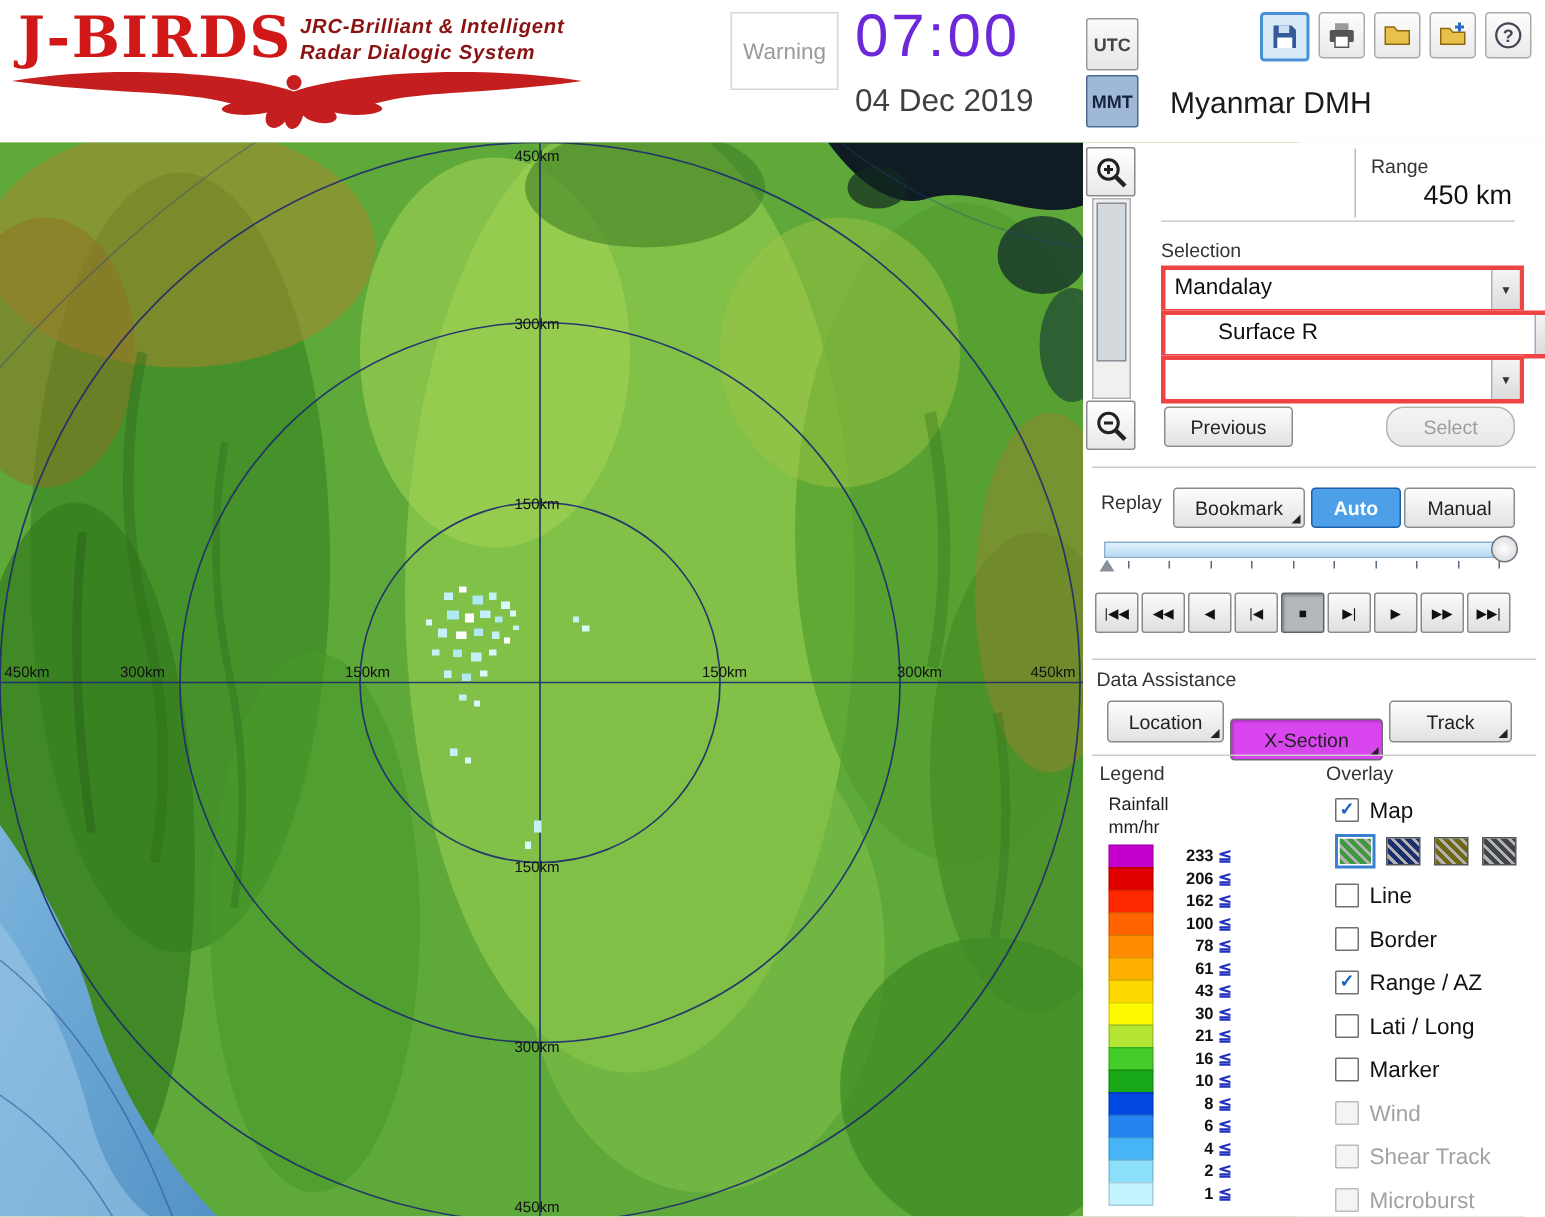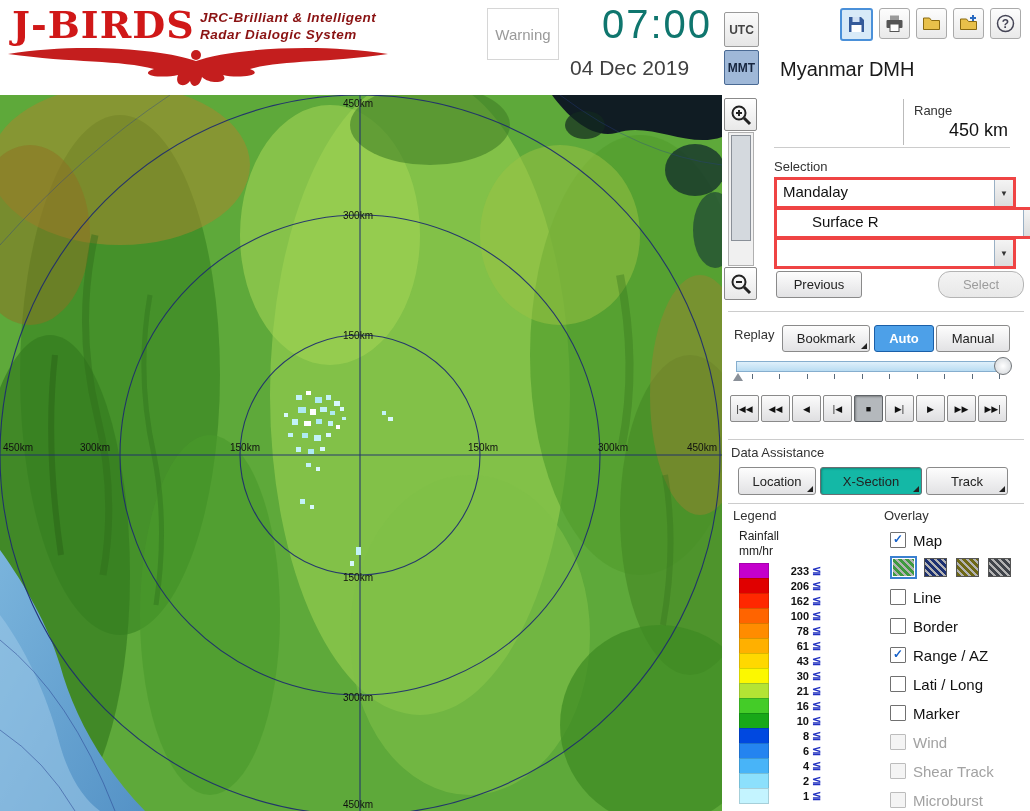--- a/index.html
+++ b/index.html
@@ -7,21 +7,21 @@
        font-family:"Liberation Sans",sans-serif;color:#222;}
   
   .header{position:absolute;left:0;top:0;width:1030px;height:95px;background:#fff;border-bottom:1px solid #ececec;}
   .logo-title{position:absolute;left:12px;top:2px;font-family:"DejaVu Serif",serif;font-weight:bold;
               font-size:38px;color:#d01818;letter-spacing:1px;}
   .tagline{position:absolute;left:200px;font-size:13.5px;font-weight:bold;font-style:italic;color:#8a1212;letter-spacing:.5px;}
   .tagline1{top:10px;} .tagline2{top:27px;}
   .eagle{position:absolute;left:6px;top:42px;}
   .warning-box{position:absolute;left:487px;top:8px;width:70px;height:50px;border:1px solid #d6d6d6;background:#fff;
                display:flex;align-items:center;justify-content:center;font-size:15px;color:#9a9a9a;}
-  .clock-time{position:absolute;left:570px;top:2px;font-size:40px;color:#0f766e;letter-spacing:2px;margin-left:32px;}
+  .clock-time{position:absolute;left:570px;top:2px;font-size:40px;color:#6d28d9;letter-spacing:2px;}
   .clock-date{position:absolute;left:570px;top:56px;font-size:21px;color:#404040;}
   .tz-btn{position:absolute;left:724px;width:33px;height:33px;border:1px solid #999;border-radius:2px;
           background:linear-gradient(#fbfbfb,#e6e6e6);display:flex;align-items:center;justify-content:center;
           font-size:12px;font-weight:bold;color:#444;cursor:pointer;}
   .tz-utc{top:12px;} .tz-mmt{top:50px;background:#9fb8d8;border-color:#4a6a94;color:#15243e;}
   .toolbar{position:absolute;left:840px;top:8px;display:flex;gap:6px;}
   .tool-btn{width:29px;height:29px;border:1px solid #aaa;border-radius:3px;background:linear-gradient(#fdfdfd,#e9e9e9);
             display:flex;align-items:center;justify-content:center;cursor:pointer;}
   .tool-btn.active{border:2px solid #4a90d9;background:#d8eaf8;}
   .station{position:absolute;left:780px;top:58px;font-size:20px;color:#1a1a1a;}
@@ -41,21 +41,21 @@
   .range-label{left:192px;top:8px;}
   .range-value{position:absolute;left:150px;top:25px;width:136px;text-align:right;font-size:18px;color:#111;}
   .combo{position:absolute;left:52px;width:236px;height:26px;border:3px solid #ef4444;background:#fff;display:flex;cursor:pointer;}
   .combo-text{flex:1;font-size:15px;line-height:24px;padding-left:6px;color:#111;overflow:hidden;white-space:nowrap;}
   .combo-arrow{width:18px;border-left:1px solid #9ab0c4;background:linear-gradient(#f4f4f4,#dcdcdc);
                display:flex;align-items:center;justify-content:center;font-size:8px;color:#333;}
   .btn{position:absolute;height:25px;border:1px solid #8a8a8a;border-radius:3px;background:linear-gradient(#fdfdfd,#e2e2e4);
        font-size:13px;color:#222;display:flex;align-items:center;justify-content:center;cursor:pointer;
        font-family:"Liberation Sans",sans-serif;}
   .btn.disabled{color:#9c9c9c;background:linear-gradient(#f4f4f4,#e8e8e8);border-color:#b4b4b4;}
-  .btn.pressed{background:#14b8a6;border-color:#6a6e72;box-shadow:inset 1px 1px 2px rgba(0,0,0,.25);}
+  .btn.pressed{background:#d946ef;border-color:#6a6e72;box-shadow:inset 1px 1px 2px rgba(0,0,0,.25);margin-top:12px;}
   .btn.sel-blue{background:#4da0e8;border-color:#1a5fa8;color:#fff;font-weight:bold;}
   .corner::after{content:"";position:absolute;right:2px;bottom:2px;width:0;height:0;
                  border-left:6px solid transparent;border-bottom:6px solid #222;}
   .slider-track{position:absolute;left:14px;top:266px;width:270px;height:9px;background:linear-gradient(#dff0fb,#b9dcf2);
                 border:1px solid #86aece;cursor:pointer;}
   .slider-thumb{position:absolute;left:272px;top:262px;width:16px;height:16px;border-radius:50%;
                 background:radial-gradient(#fff,#d0d4d8);border:1px solid #707478;cursor:grab;}
   .slider-marker{position:absolute;left:11px;top:278px;width:0;height:0;
                  border-left:5px solid transparent;border-right:5px solid transparent;border-bottom:8px solid #8a9098;}
   .slider-ticks{position:absolute;left:30px;top:279px;width:248px;height:6px;display:flex;justify-content:space-between;}
@@ -286,21 +286,21 @@
       <span class="combo-text">Surface R</span>
       <span class="combo-arrow">▼</span>
     </div>
     <div class="combo" style="top:142px;">
       <span class="combo-text"></span>
       <span class="combo-arrow">▼</span>
     </div>
     <div class="btn" style="left:54px;top:176px;width:84px;">
       <span>Previous</span>
     </div>
-    <div class="btn disabled" style="left:216px;top:176px;width:84px;border-radius:12px;">
+    <div class="btn disabled" style="left:202px;top:176px;width:84px;border-radius:12px;">
       <span>Select</span>
     </div>
     <div class="hline" style="left:6px;top:216px;width:296px;"></div>
 
     <div class="sec-label" style="left:12px;top:232px;">Replay</div>
     <div class="btn corner" style="left:60px;top:230px;width:86px;">
       <span>Bookmark</span>
     </div>
     <div class="btn sel-blue" style="left:152px;top:230px;width:58px;">
       <span>Auto</span>

